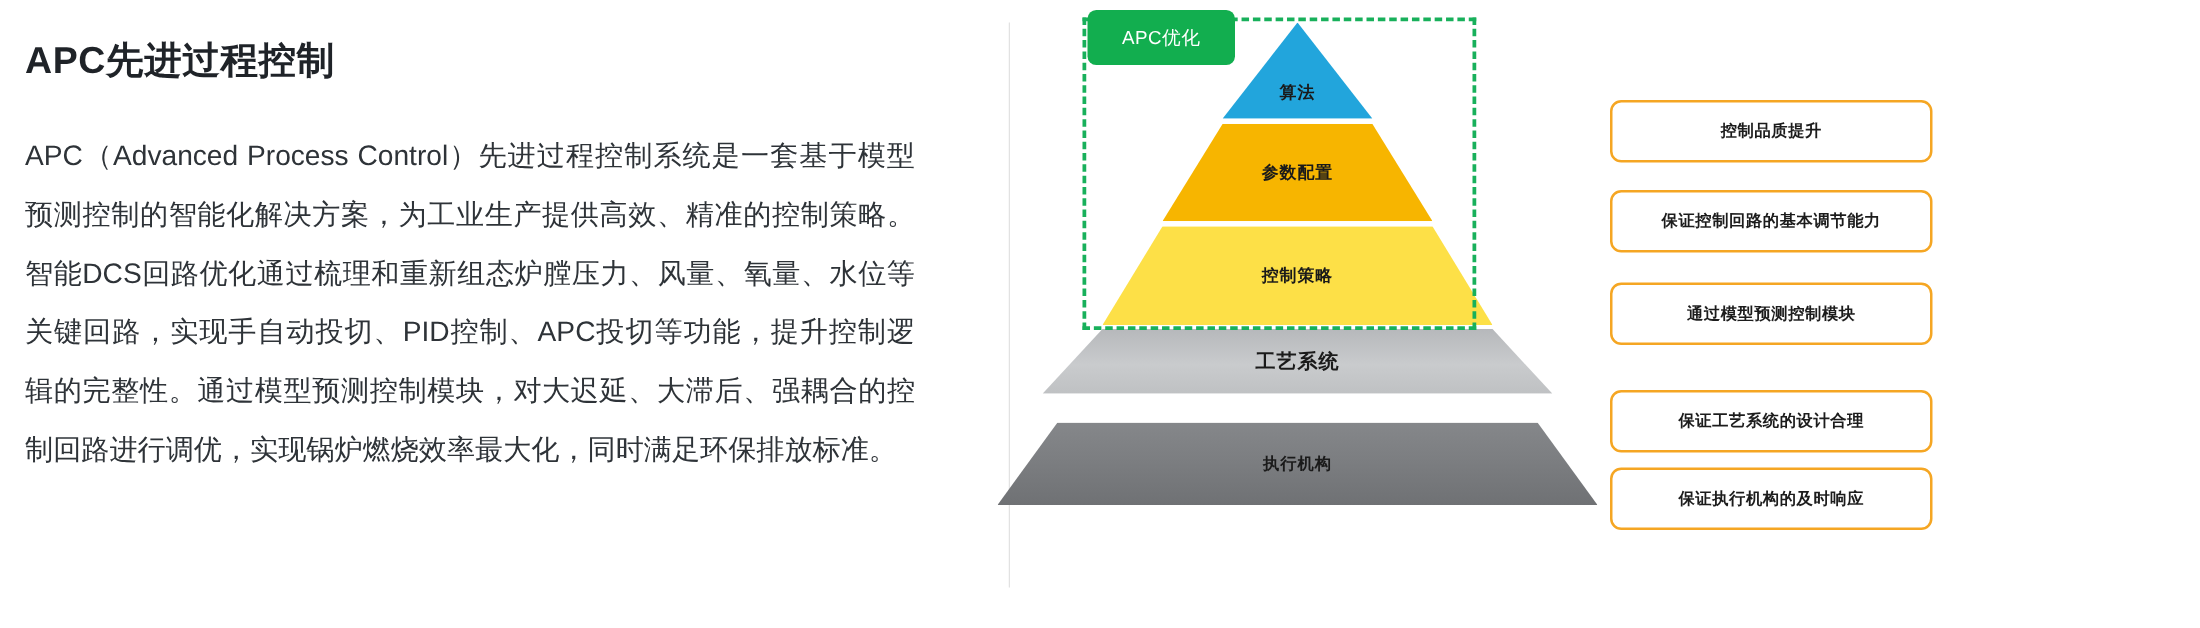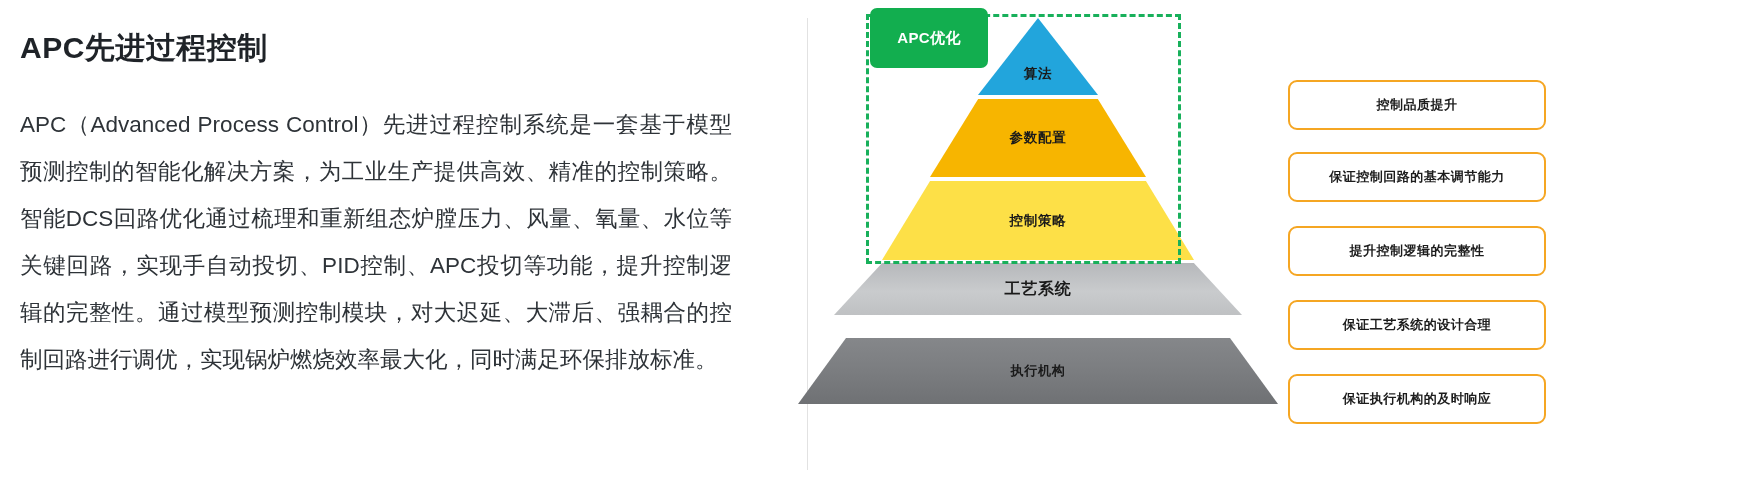--- a/index.html
+++ b/index.html
@@ -147,29 +147,29 @@
     border: 3px dashed #18B05B;
     box-sizing: border-box;
     z-index: 4;
   }
   
   #apc-badge {
     position: absolute;
     left: 62px;
     top: 8px;
     width: 118px;
-    height: 60px;
+    height: 44px;
     background: #12AE4F;
     border-radius: 7px;
     display: flex;
     align-items: center;
     justify-content: center;
     color: #ffffff;
     font-size: 15px;
-    font-weight: bold;
+    font-weight: normal;
     letter-spacing: 0.4px;
     z-index: 6;
   }
 
   
   #callout-column {
     position: absolute;
     left: 1288px;
     top: 0;
     width: 472px;
@@ -190,21 +190,21 @@
     font-size: 13px;
     font-weight: bold;
     color: #1c1c1c;
     letter-spacing: 0.5px;
     white-space: nowrap;
     margin-top: 48px;
   }
   #callout-0 { top: 32px;  }
   #callout-1 { top: 104px; }
   #callout-2 { top: 178px; }
-  #callout-3 { top: 252px; }
+  #callout-3 { top: 264px; }
   #callout-4 { top: 326px; }
 </style>
 </head>
 <body>
 
 <div id="left-panel">
   <h1 id="page-title">APC先进过程控制</h1>
   <p id="body-copy">APC（Advanced Process Control）先进过程控制系统是一套基于模型预测控制的智能化解决方案，为工业生产提供高效、精准的控制策略。智能DCS回路优化通过梳理和重新组态炉膛压力、风量、氧量、水位等关键回路，实现手自动投切、PID控制、APC投切等功能，提升控制逻辑的完整性。通过模型预测控制模块，对大迟延、大滞后、强耦合的控制回路进行调优，实现锅炉燃烧效率最大化，同时满足环保排放标准。</p>
 </div>
 <div id="panel-divider"></div>
@@ -242,21 +242,21 @@
 </div>
 
 <div id="callout-column">
   <div class="callout-box" id="callout-0">
     <span>控制品质提升</span>
   </div>
   <div class="callout-box" id="callout-1">
     <span>保证控制回路的基本调节能力</span>
   </div>
   <div class="callout-box" id="callout-2">
-    <span>提升控制逻辑的完整性</span>
+    <span>通过模型预测控制模块</span>
   </div>
   <div class="callout-box" id="callout-3">
     <span>保证工艺系统的设计合理</span>
   </div>
   <div class="callout-box" id="callout-4">
     <span>保证执行机构的及时响应</span>
   </div>
 </div>
 
 </body></html>

